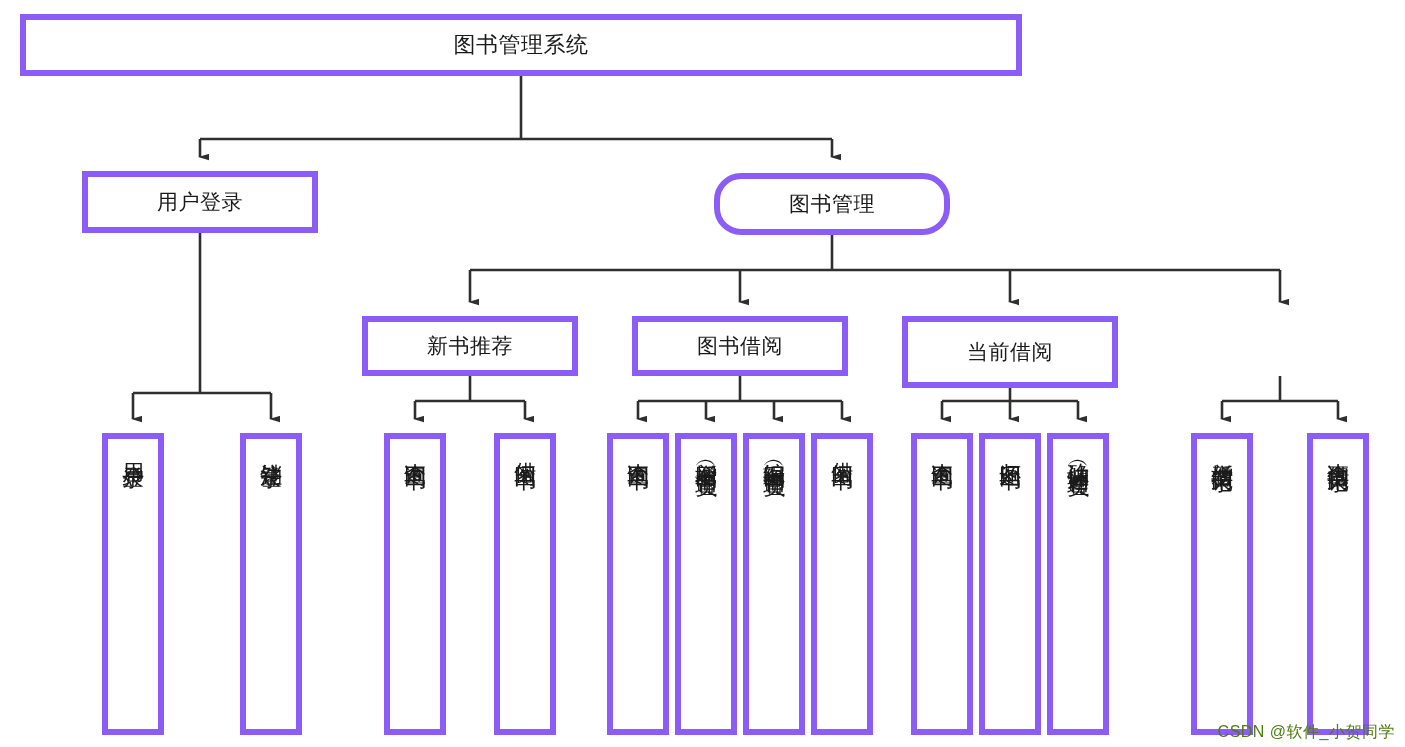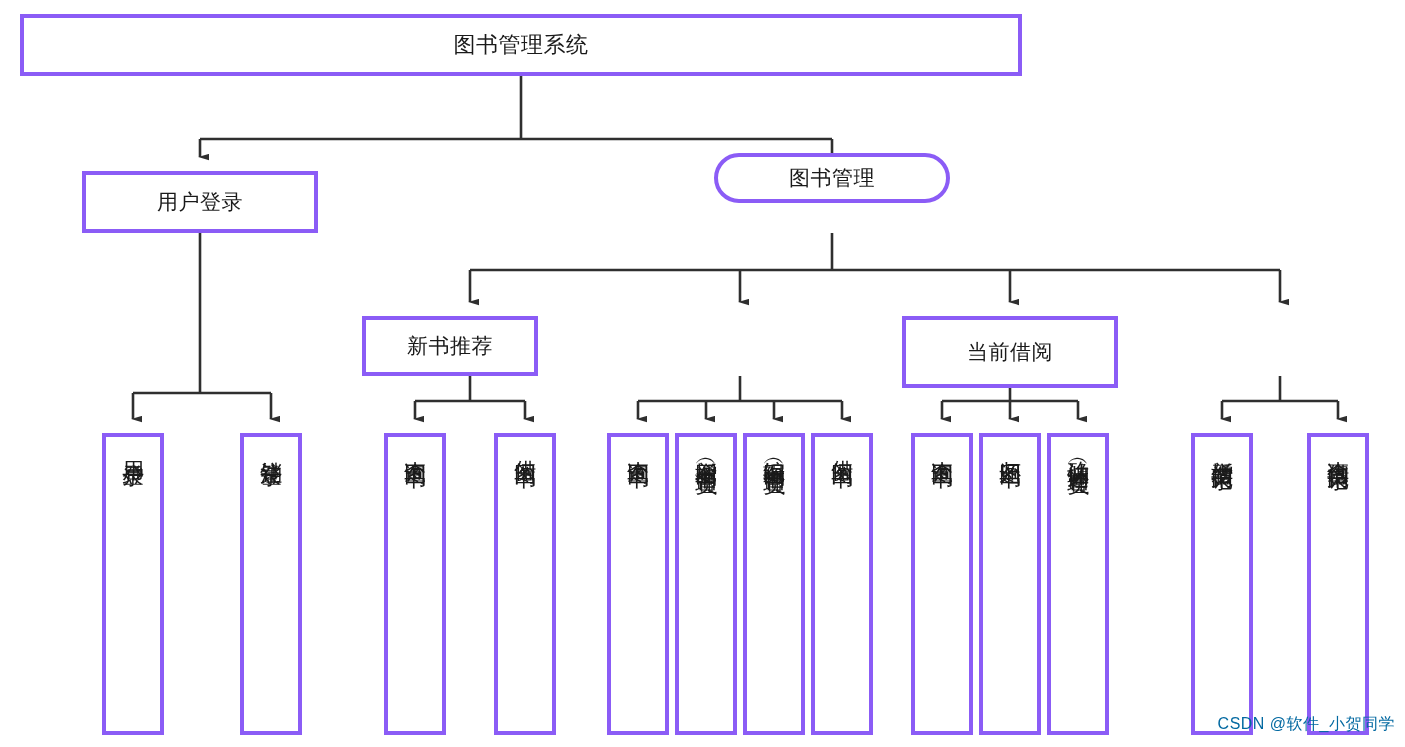--- a/index.html
+++ b/index.html
@@ -23,21 +23,21 @@
     left: 0;
     top: 0;
     width: 1405px;
     height: 747px;
     pointer-events: none;
   }
   .node {
     position: absolute;
     box-sizing: border-box;
     background: #ffffff;
-    border: 4px solid #8b5cf6;
+    border: 6px solid #8b5cf6;
     display: flex;
     align-items: center;
     justify-content: center;
     color: #1a1a1a;
     z-index: 2;
   }
   .node-label {
     display: block;
     text-align: center;
     line-height: 1.18;
@@ -59,23 +59,23 @@
     line-height: 1.02;
     letter-spacing: 2px;
     white-space: nowrap;
   }
   .node.root .node-label {
     font-size: 22px;
   }
   .watermark {
     position: absolute;
     right: 10px;
-    bottom: 12px;
+    bottom: 4px;
     font-size: 16px;
-    color: #0369a1;
+    color: #4d7c0f;
     letter-spacing: 0.5px;
     z-index: 5;
     user-select: none;
   }
 </style>
 </head>
 <body>
 
 <div id="diagram-root">
 
@@ -130,28 +130,31 @@
   </svg>
 
   <div class="node horizontal root" style="left:20px; top:14px; width:1002px; height:62px;">
     <span class="node-label">图书管理系统</span>
   </div>
 
   <div class="node horizontal" style="left:82px; top:171px; width:236px; height:62px;">
     <span class="node-label">用户登录</span>
   </div>
 
-  <div class="node horizontal" style="left:714px; top:153px; width:236px; height:50px;border-radius:27px;">
+  <div class="node horizontal" style="left:714px; top:173px; width:236px; height:62px;border-radius:27px;">
     <span class="node-label">图书管理</span>
   </div>
 
-  <div class="node horizontal" style="left:362px; top:316px; width:176px; height:60px;">
+  <div class="node horizontal" style="left:362px; top:316px; width:216px; height:60px;">
     <span class="node-label">新书推荐</span>
   </div>
 
+  <div class="node horizontal" style="left:632px; top:316px; width:216px; height:60px;">
+    <span class="node-label">图书借阅</span>
+  </div>
 
   <div class="node horizontal" style="left:902px; top:316px; width:216px; height:72px;">
     <span class="node-label">当前借阅</span>
   </div>
 
 
   <div class="node vertical" style="left:102px; top:433px; width:62px; height:302px;">
     <span class="node-label">用户登录</span>
   </div>
 

